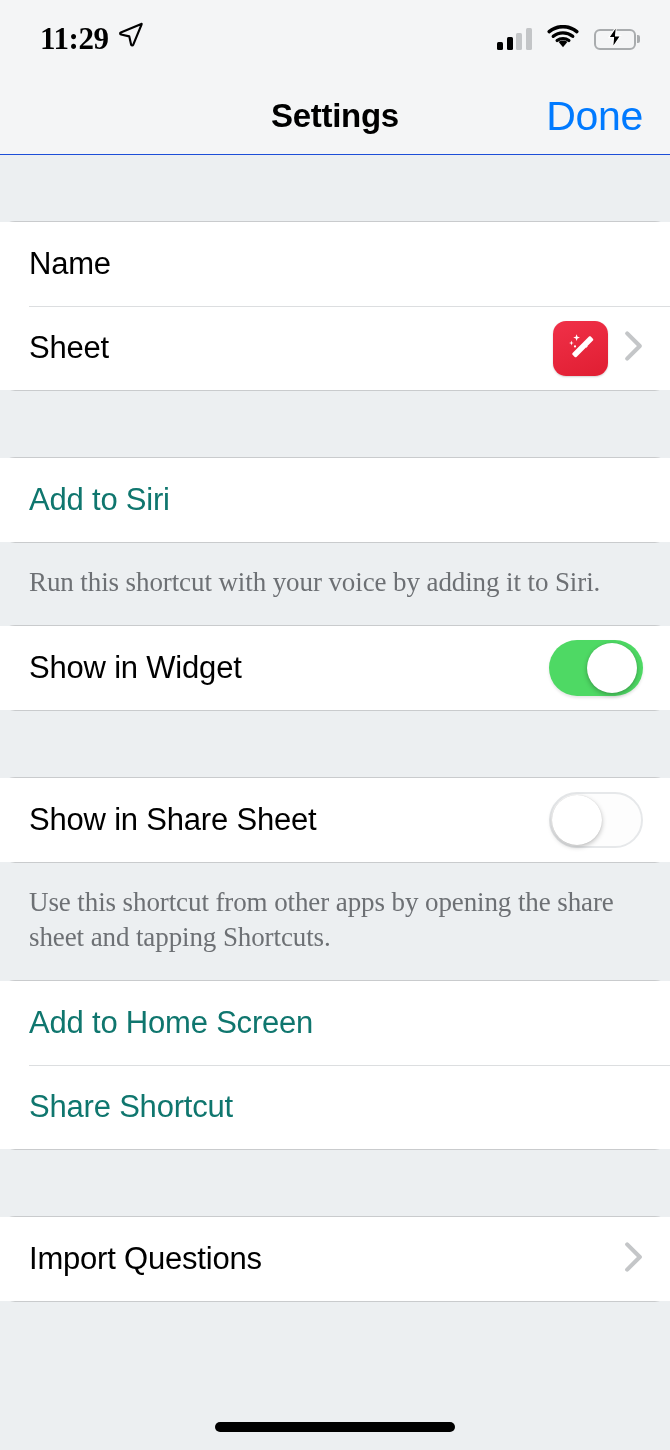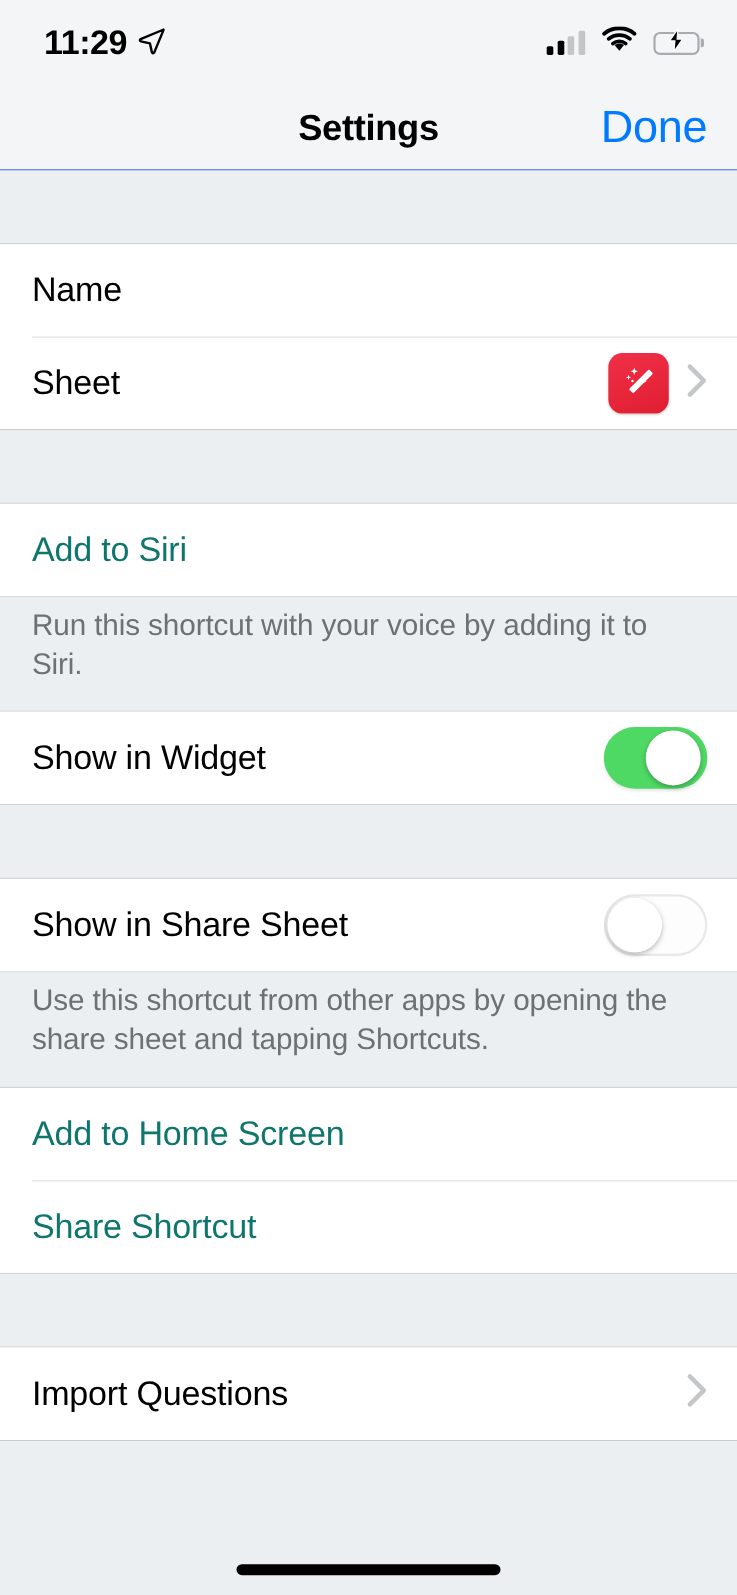--- a/index.html
+++ b/index.html
@@ -16,21 +16,21 @@
     overflow:hidden;
   }
 
   
   .statusbar {
     position:absolute; top:0; left:0; width:670px; height:78px;
     background:#f4f5f6;
     display:flex; align-items:center; justify-content:space-between;
     padding:0 30px 0 40px;
   }
-  .sb-left { display:flex; align-items:center; gap:9px; }
+  .sb-left { display:flex; gap:9px;font-family:Liberation Serif, serif; }
   .sb-time { font-size:31px; font-weight:600; color:#000; letter-spacing:-0.4px; }
   .loc-arrow { display:block; }
   .sb-right { display:flex; align-items:center; gap:14px; }
   .signal { display:flex; align-items:flex-end; gap:3.5px; height:22px; }
   .signal i { display:block; width:6px; border-radius:1.5px; background:#000; }
   .signal i.b1 { height:8px; }
   .signal i.b2 { height:13px; }
   .signal i.b3 { height:17px; background:#c3c5c7; }
   .signal i.b4 { height:22px; background:#c3c5c7; }
   .batt-wrap { display:flex; align-items:center; }
@@ -61,21 +61,21 @@
   }
   .nav-done {
     position:absolute; right:27px; top:50%; transform:translateY(-50%);
     font-size:41px; color:#007aff; letter-spacing:-0.3px;
   }
 
   
   .content { position:absolute; top:155px; left:0; width:670px; }
   .gap { background:#eceff1; width:100%; }
   .group { background:#ffffff; width:100%; }
-  .group.top { border-top:1px solid #c9cbcd; }
+  .group.top { border-top:1px solid #c9cbcd;border-radius:15px; }
   .group.bot { border-bottom:1px solid #c9cbcd; }
 
   .row {
     position:relative;
     height:84px;
     display:flex; align-items:center;
     padding:0 27px 0 29px;
     background:#ffffff;
   }
   .row + .row::before {
@@ -98,23 +98,23 @@
   .app-icon {
     width:55px; height:55px; border-radius:13px;
     background:linear-gradient(160deg,#f03048 0%,#e01e32 100%);
     display:flex; align-items:center; justify-content:center;
     box-shadow:0 1px 2px rgba(0,0,0,0.18);
   }
 
   
   .footer {
     background:#eceff1;
-    padding:8px 29px 24px 29px;
+    padding:22px 29px 24px 29px;
     font-size:27px; line-height:1.32;
-    color:#6d7074; letter-spacing:-0.1px;
+    color:#6d7074; letter-spacing:-0.1px;font-family:Liberation Serif, serif;
   }
 
   
   .toggle {
     position:relative; width:94px; height:56px; border-radius:28px;
     flex:none;
   }
   .toggle.on {
     background:#4ed964;
     box-shadow:0 2px 3px rgba(0,0,0,0.10);

